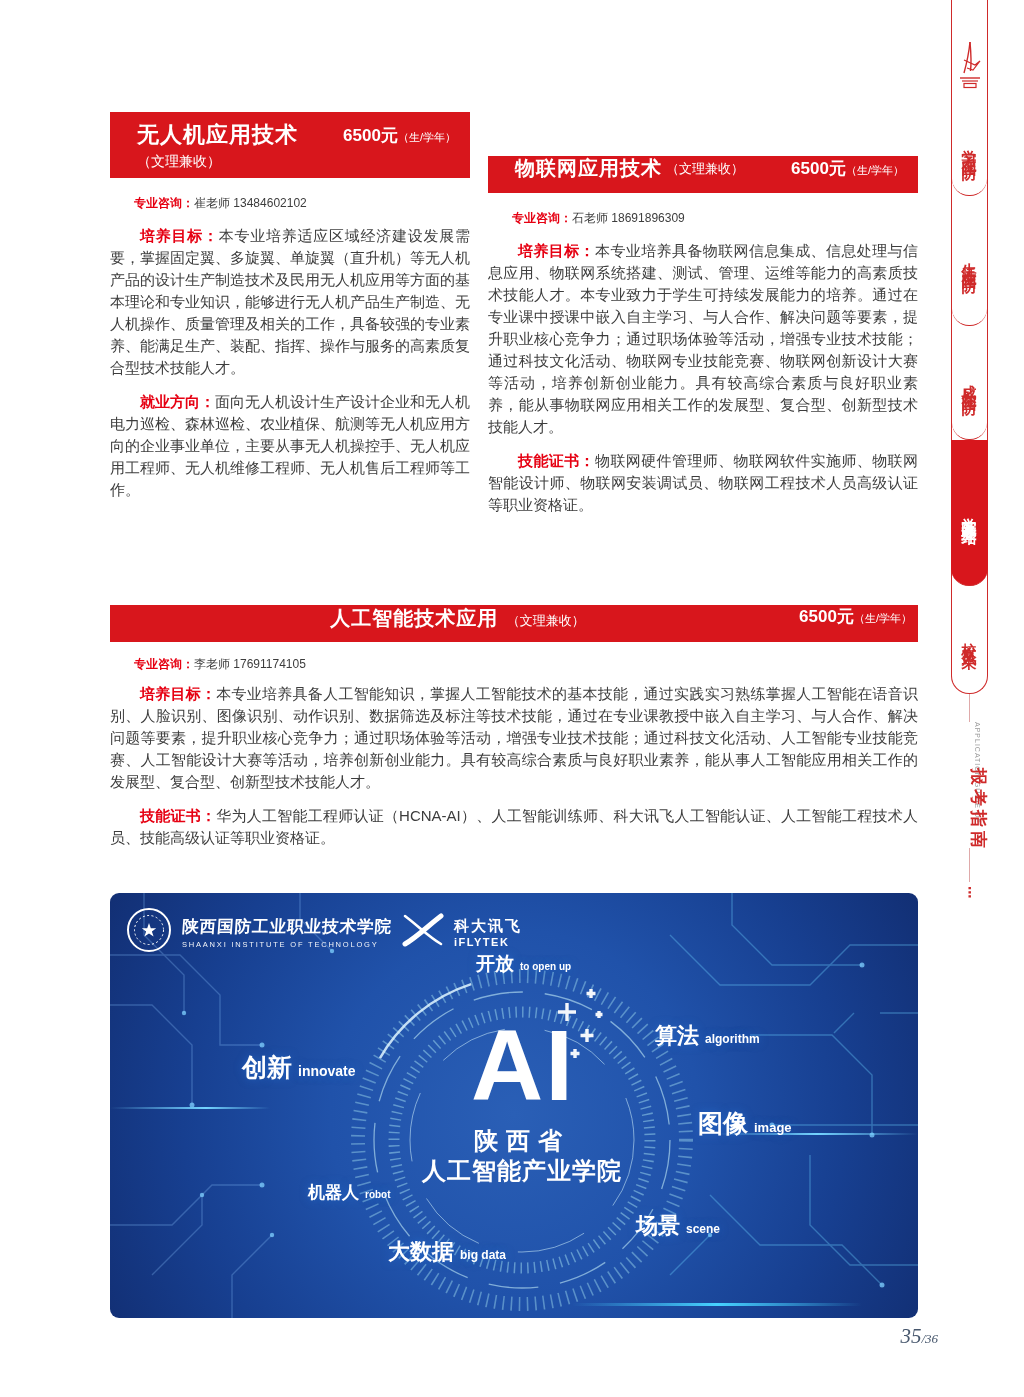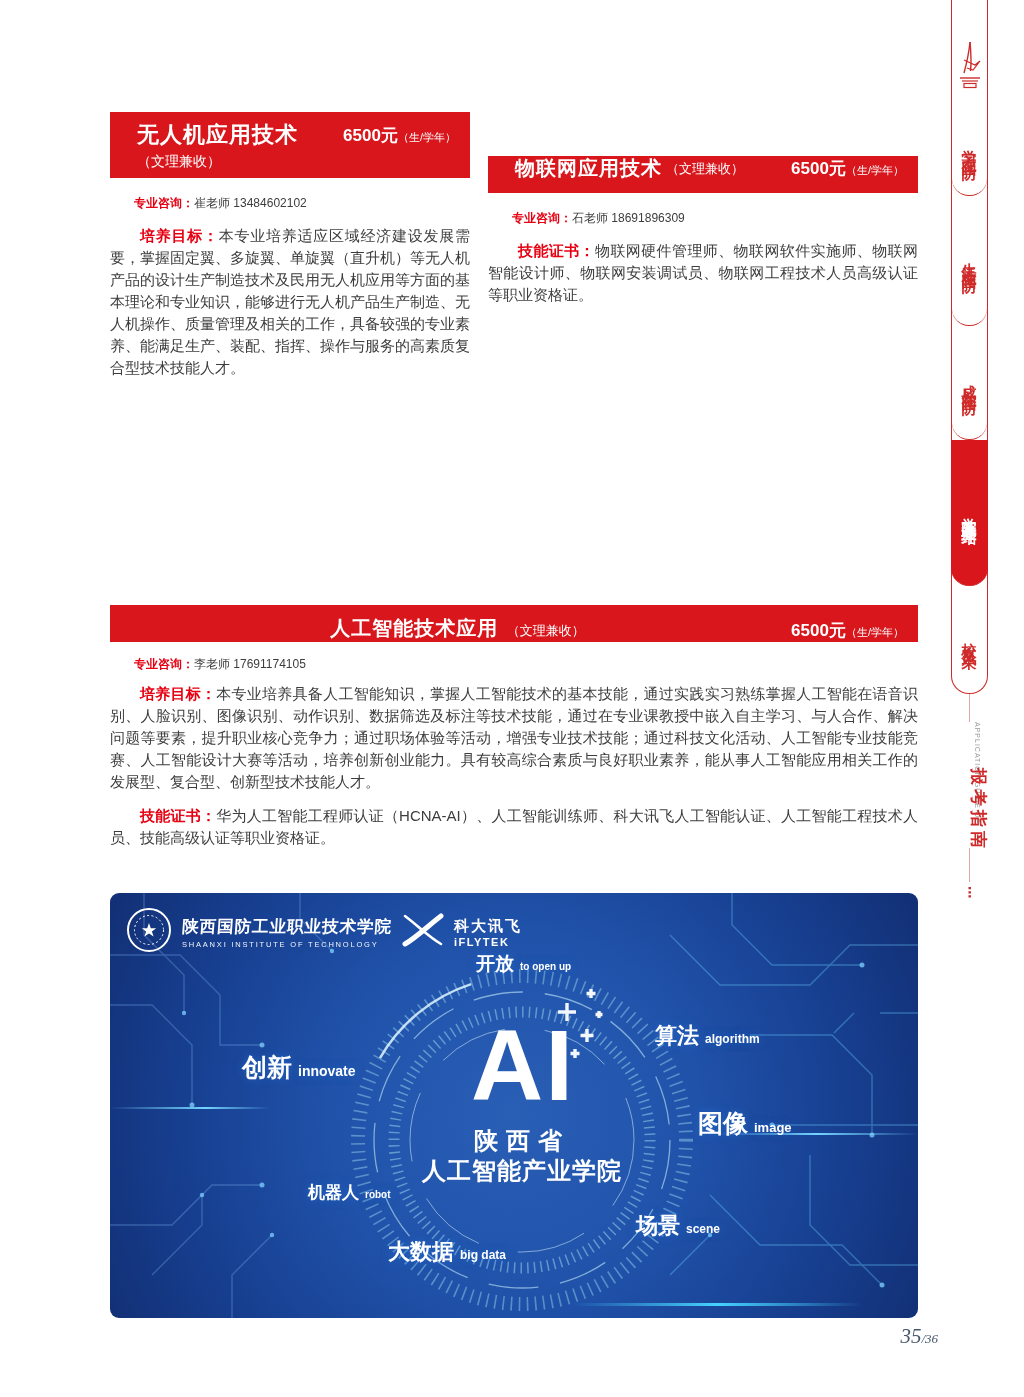--- a/index.html
+++ b/index.html
@@ -16,21 +16,21 @@
   .hdr1{padding:8px 14px 7px 27px;}
   .hdr-row{display:flex;align-items:center;justify-content:space-between;}
   .hdr-title{font-size:22px;font-weight:bold;letter-spacing:1px;}
   .hdr-fee{font-weight:bold;font-size:17px;white-space:nowrap;}
   .hdr-fee .note{font-size:11px;font-weight:normal;}
   .hdr-sub{font-size:14px;margin-top:3px;}
   .hdr2{height:37px;display:flex;align-items:center;padding:0 14px 12px 27px;margin-top:44px;}
   .hdr2 .hdr-title{font-size:20px;}
   .hdr-sub-inline{font-size:13px;margin-left:4px;}
   .spacer{flex:1;}
-  .hdr3{height:37px;display:flex;align-items:flex-end;padding:0 14px;position:relative;}
+  .hdr3{height:37px;display:flex;align-items:flex-start;padding:0 6px;position:relative;}
   .hdr3-center{flex:1;text-align:center;}
   .hdr3 .hdr-title{font-size:20px;}
 
   .consult{font-size:12px;line-height:1.4;color:#3d3d3d;text-indent:2em;margin:17px 0 13px;}
   .para{font-size:15px;line-height:1.47;color:#3d3d3d;text-align:justify;text-indent:2em;margin:0 0 12px;}
   .lbl{color:#e60012;font-weight:bold;}
 
   
   .sidebar{position:absolute;left:951px;top:0;width:37px;height:694px;box-sizing:border-box;
            border:1px solid #cf2a2a;border-top:none;border-radius:0 0 18px 18px;background:#fff;
@@ -100,30 +100,32 @@
   <section class="col col-l">
     <header class="hdr hdr1">
       <div class="hdr-row">
         <span class="hdr-title">无人机应用技术</span>
         <span class="hdr-fee"><span>6500元</span><span class="note">（生/学年）</span></span>
       </div>
       <div class="hdr-sub">（文理兼收）</div>
     </header>
     <p class="consult"><span class="lbl">专业咨询：</span><span>崔老师 13484602102</span></p>
     <p class="para"><span class="lbl">培养目标：</span><span>本专业培养适应区域经济建设发展需要，掌握固定翼、多旋翼、单旋翼（直升机）等无人机产品的设计生产制造技术及民用无人机应用等方面的基本理论和专业知识，能够进行无人机产品生产制造、无人机操作、质量管理及相关的工作，具备较强的专业素养、能满足生产、装配、指挥、操作与服务的高素质复合型技术技能人才。</span></p>
+    <p class="para"><span class="lbl">就业方向：</span><span>面向无人机设计生产设计企业和无人机电力巡检、森林巡检、农业植保、航测等无人机应用方向的企业事业单位，主要从事无人机操控手、无人机应用工程师、无人机维修工程师、无人机售后工程师等工作。</span></p>
   </section>
 
   <section class="col col-r">
     <header class="hdr hdr2">
       <span class="hdr-title">物联网应用技术</span>
       <span class="hdr-sub-inline">（文理兼收）</span>
       <span class="spacer"></span>
       <span class="hdr-fee"><span>6500元</span><span class="note">（生/学年）</span></span>
     </header>
     <p class="consult"><span class="lbl">专业咨询：</span><span>石老师 18691896309</span></p>
+    <p class="para"><span class="lbl">培养目标：</span><span>本专业培养具备物联网信息集成、信息处理与信息应用、物联网系统搭建、测试、管理、运维等能力的高素质技术技能人才。本专业致力于学生可持续发展能力的培养。通过在专业课中授课中嵌入自主学习、与人合作、解决问题等要素，提升职业核心竞争力；通过职场体验等活动，增强专业技术技能；通过科技文化活动、物联网专业技能竞赛、物联网创新设计大赛等活动，培养创新创业能力。具有较高综合素质与良好职业素养，能从事物联网应用相关工作的发展型、复合型、创新型技术技能人才。</span></p>
     <p class="para"><span class="lbl">技能证书：</span><span>物联网硬件管理师、物联网软件实施师、物联网智能设计师、物联网安装调试员、物联网工程技术人员高级认证等职业资格证。</span></p>
   </section>
 
   <section class="sec-ai">
     <header class="hdr hdr3">
       <span class="hdr3-center">
         <span class="hdr-title">人工智能技术应用</span>
         <span class="hdr-sub-inline">（文理兼收）</span>
       </span>
       <span class="hdr-fee"><span>6500元</span><span class="note">（生/学年）</span></span>

